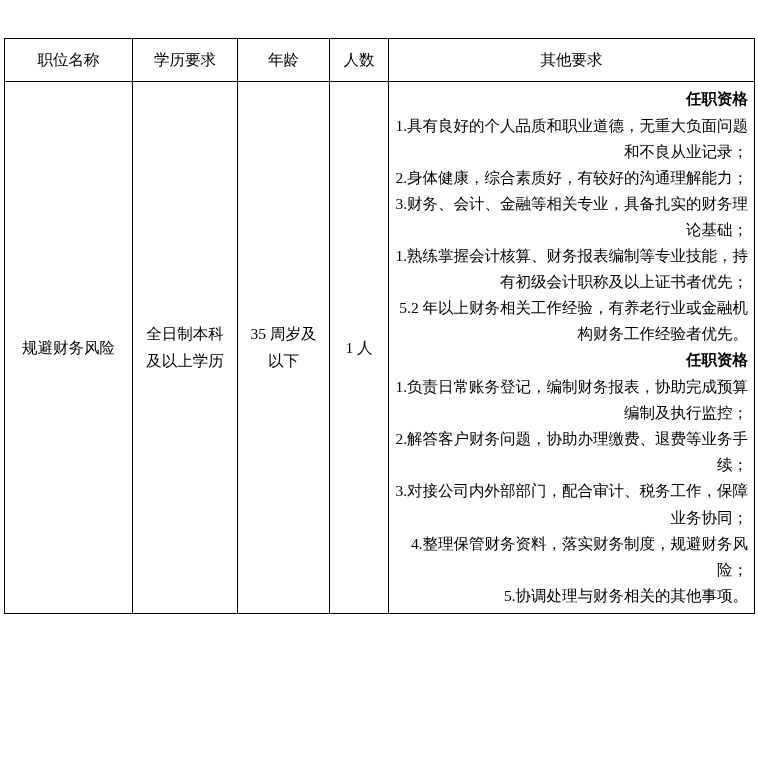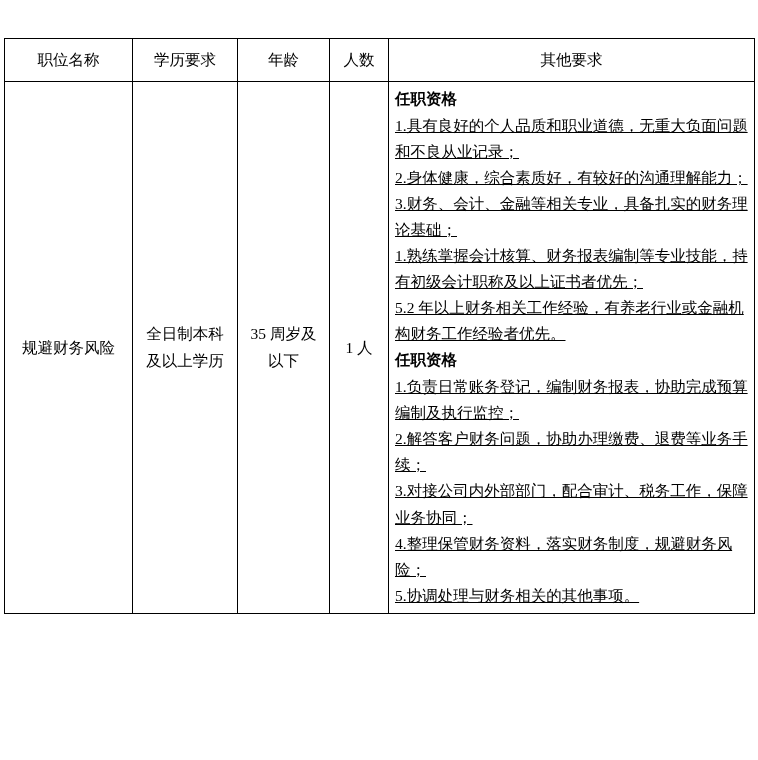--- a/index.html
+++ b/index.html
@@ -43,34 +43,33 @@
   col.c-title   { width: 128px; }
   col.c-edu     { width: 105px; }
   col.c-age     { width: 92px;  }
   col.c-count   { width: 59px;  }
   col.c-other   { width: 366px; }
 
   td.center {
     text-align: center;
   }
   td.other-cell {
-    text-align: left;
+    text-align: right;
     vertical-align: top;
     padding: 6px 10px 8px 10px;
   }
   .section-head {
     font-weight: bold;
     margin: 0 0 1px 0;
     line-height: 1.68;
   }
   .req-line {
     margin: 0;
     line-height: 1.68;
     text-indent: 0;
-    text-decoration: underline;
   }
   .cell-stack {
     line-height: 1.75;
   }
 </style>
 </head>
 <body>
 
 <div class="sheet">
   <table class="job-table">

